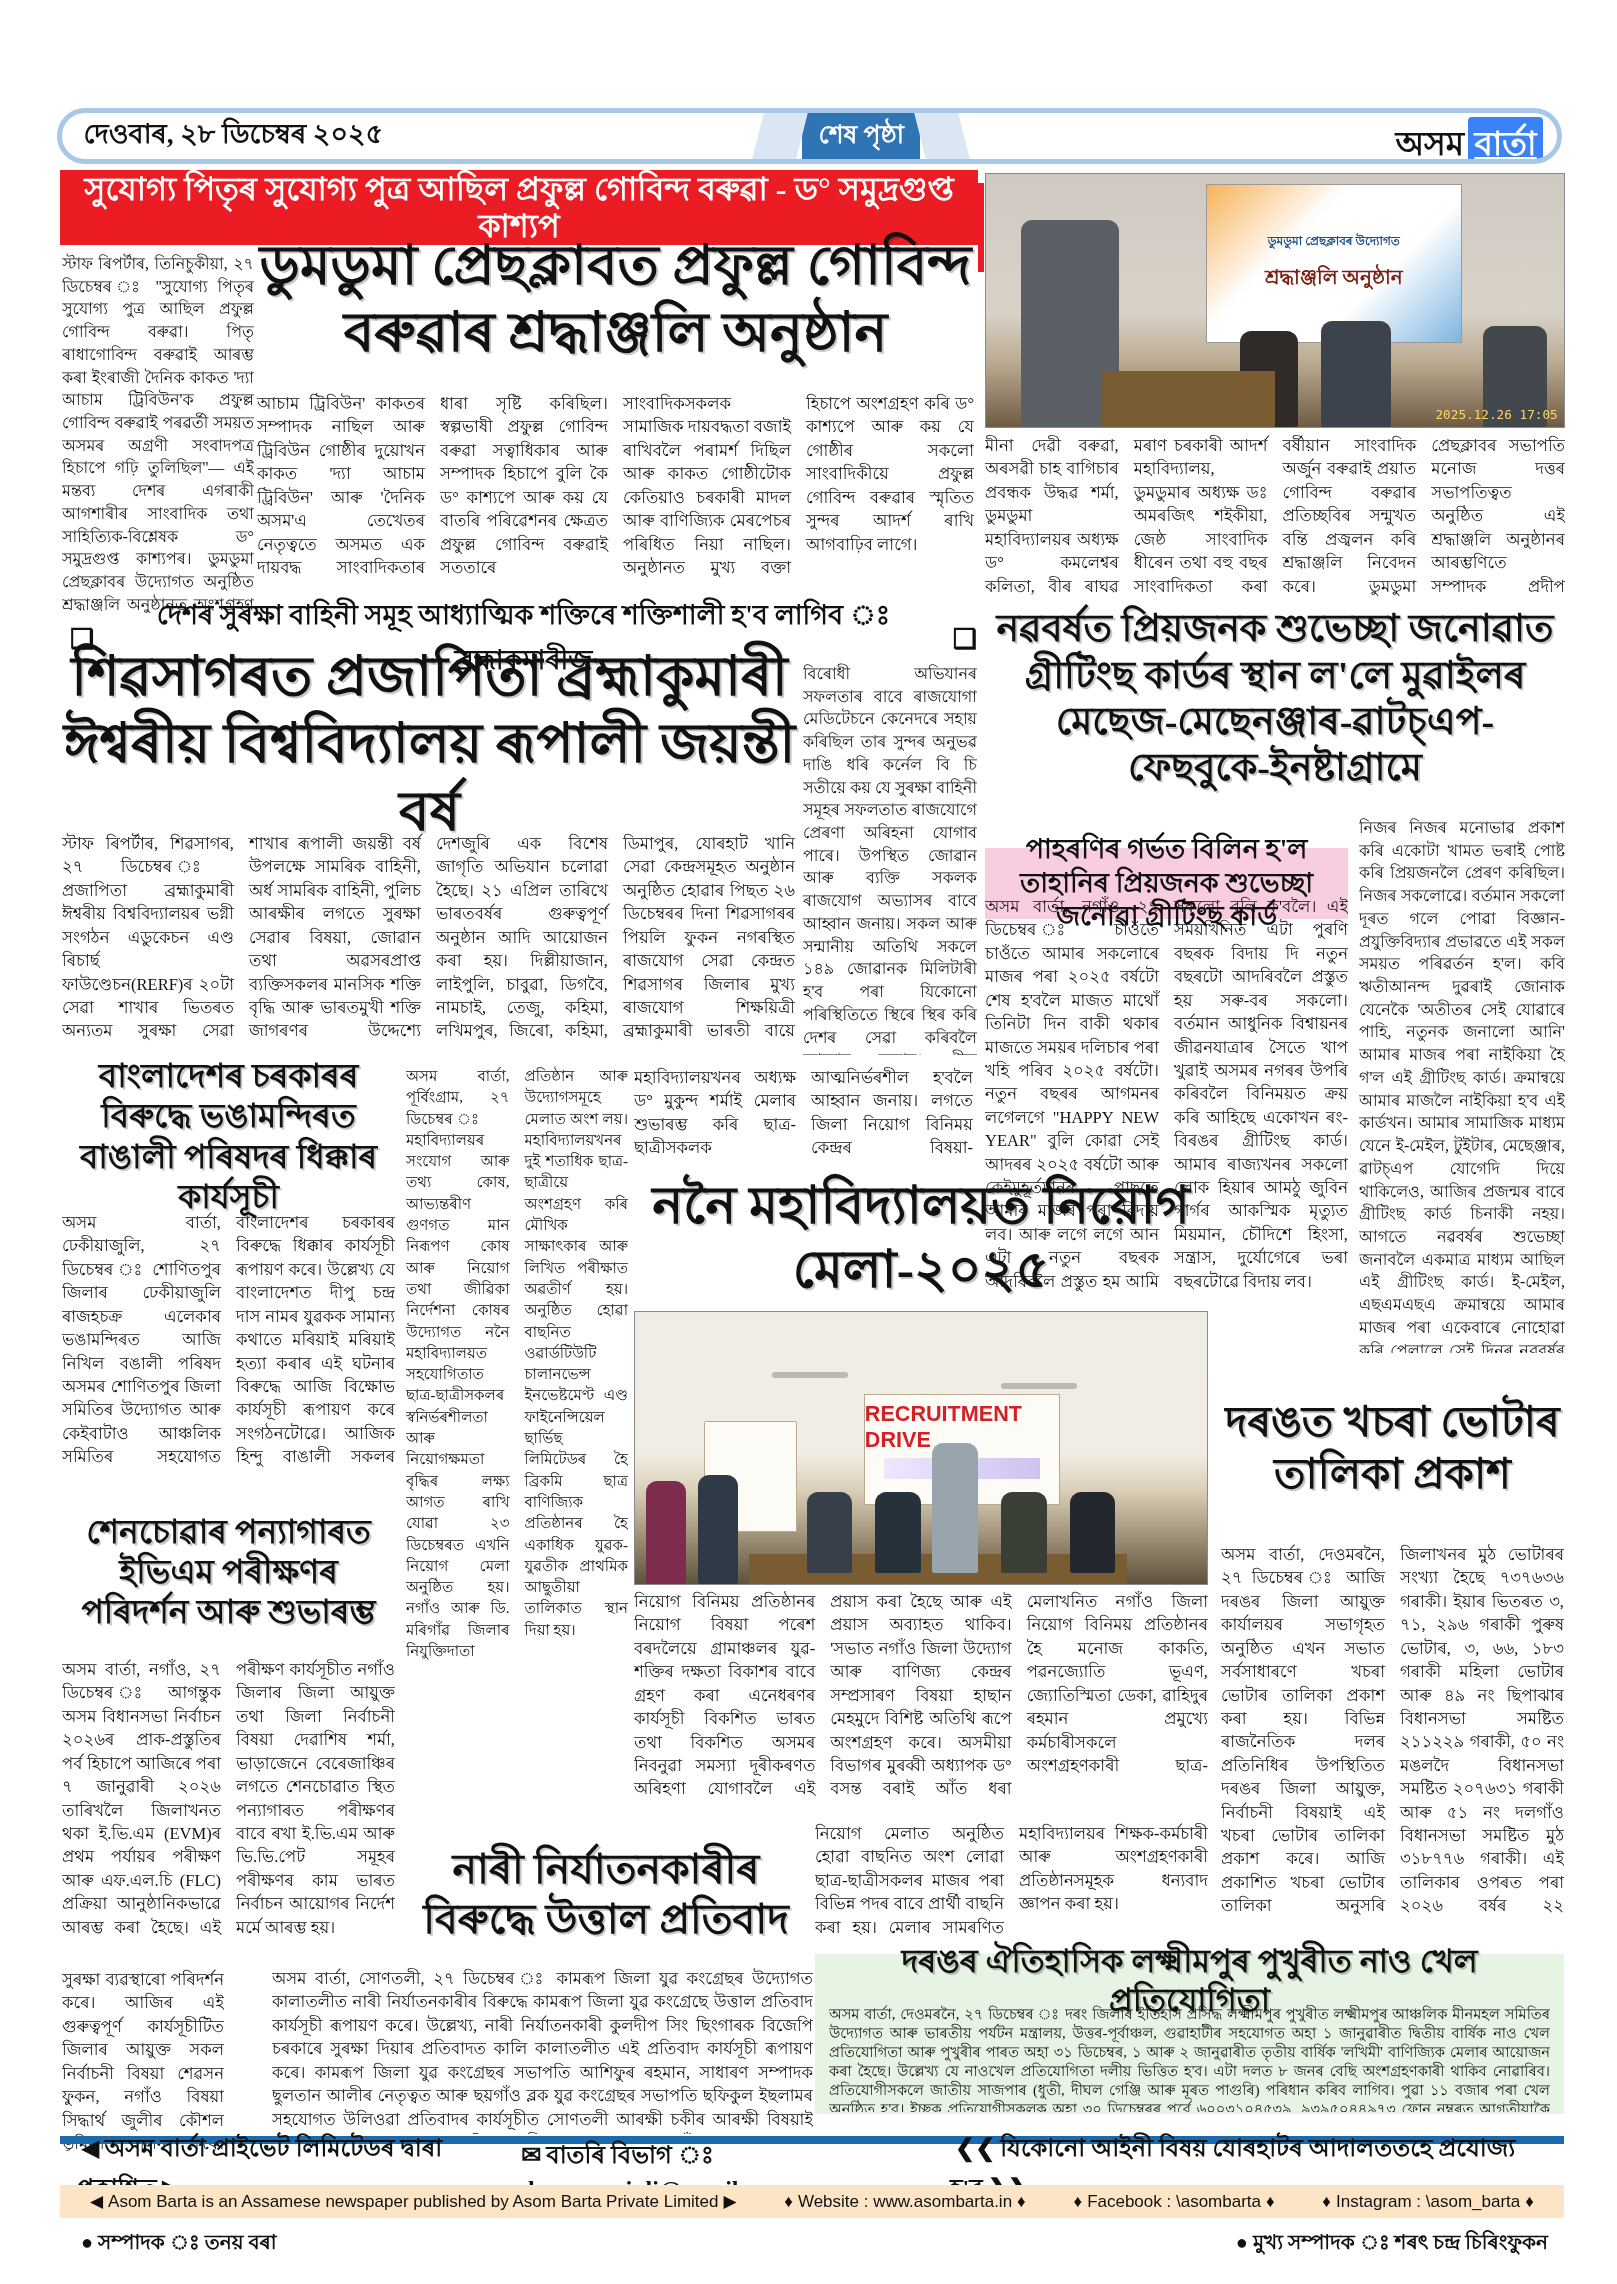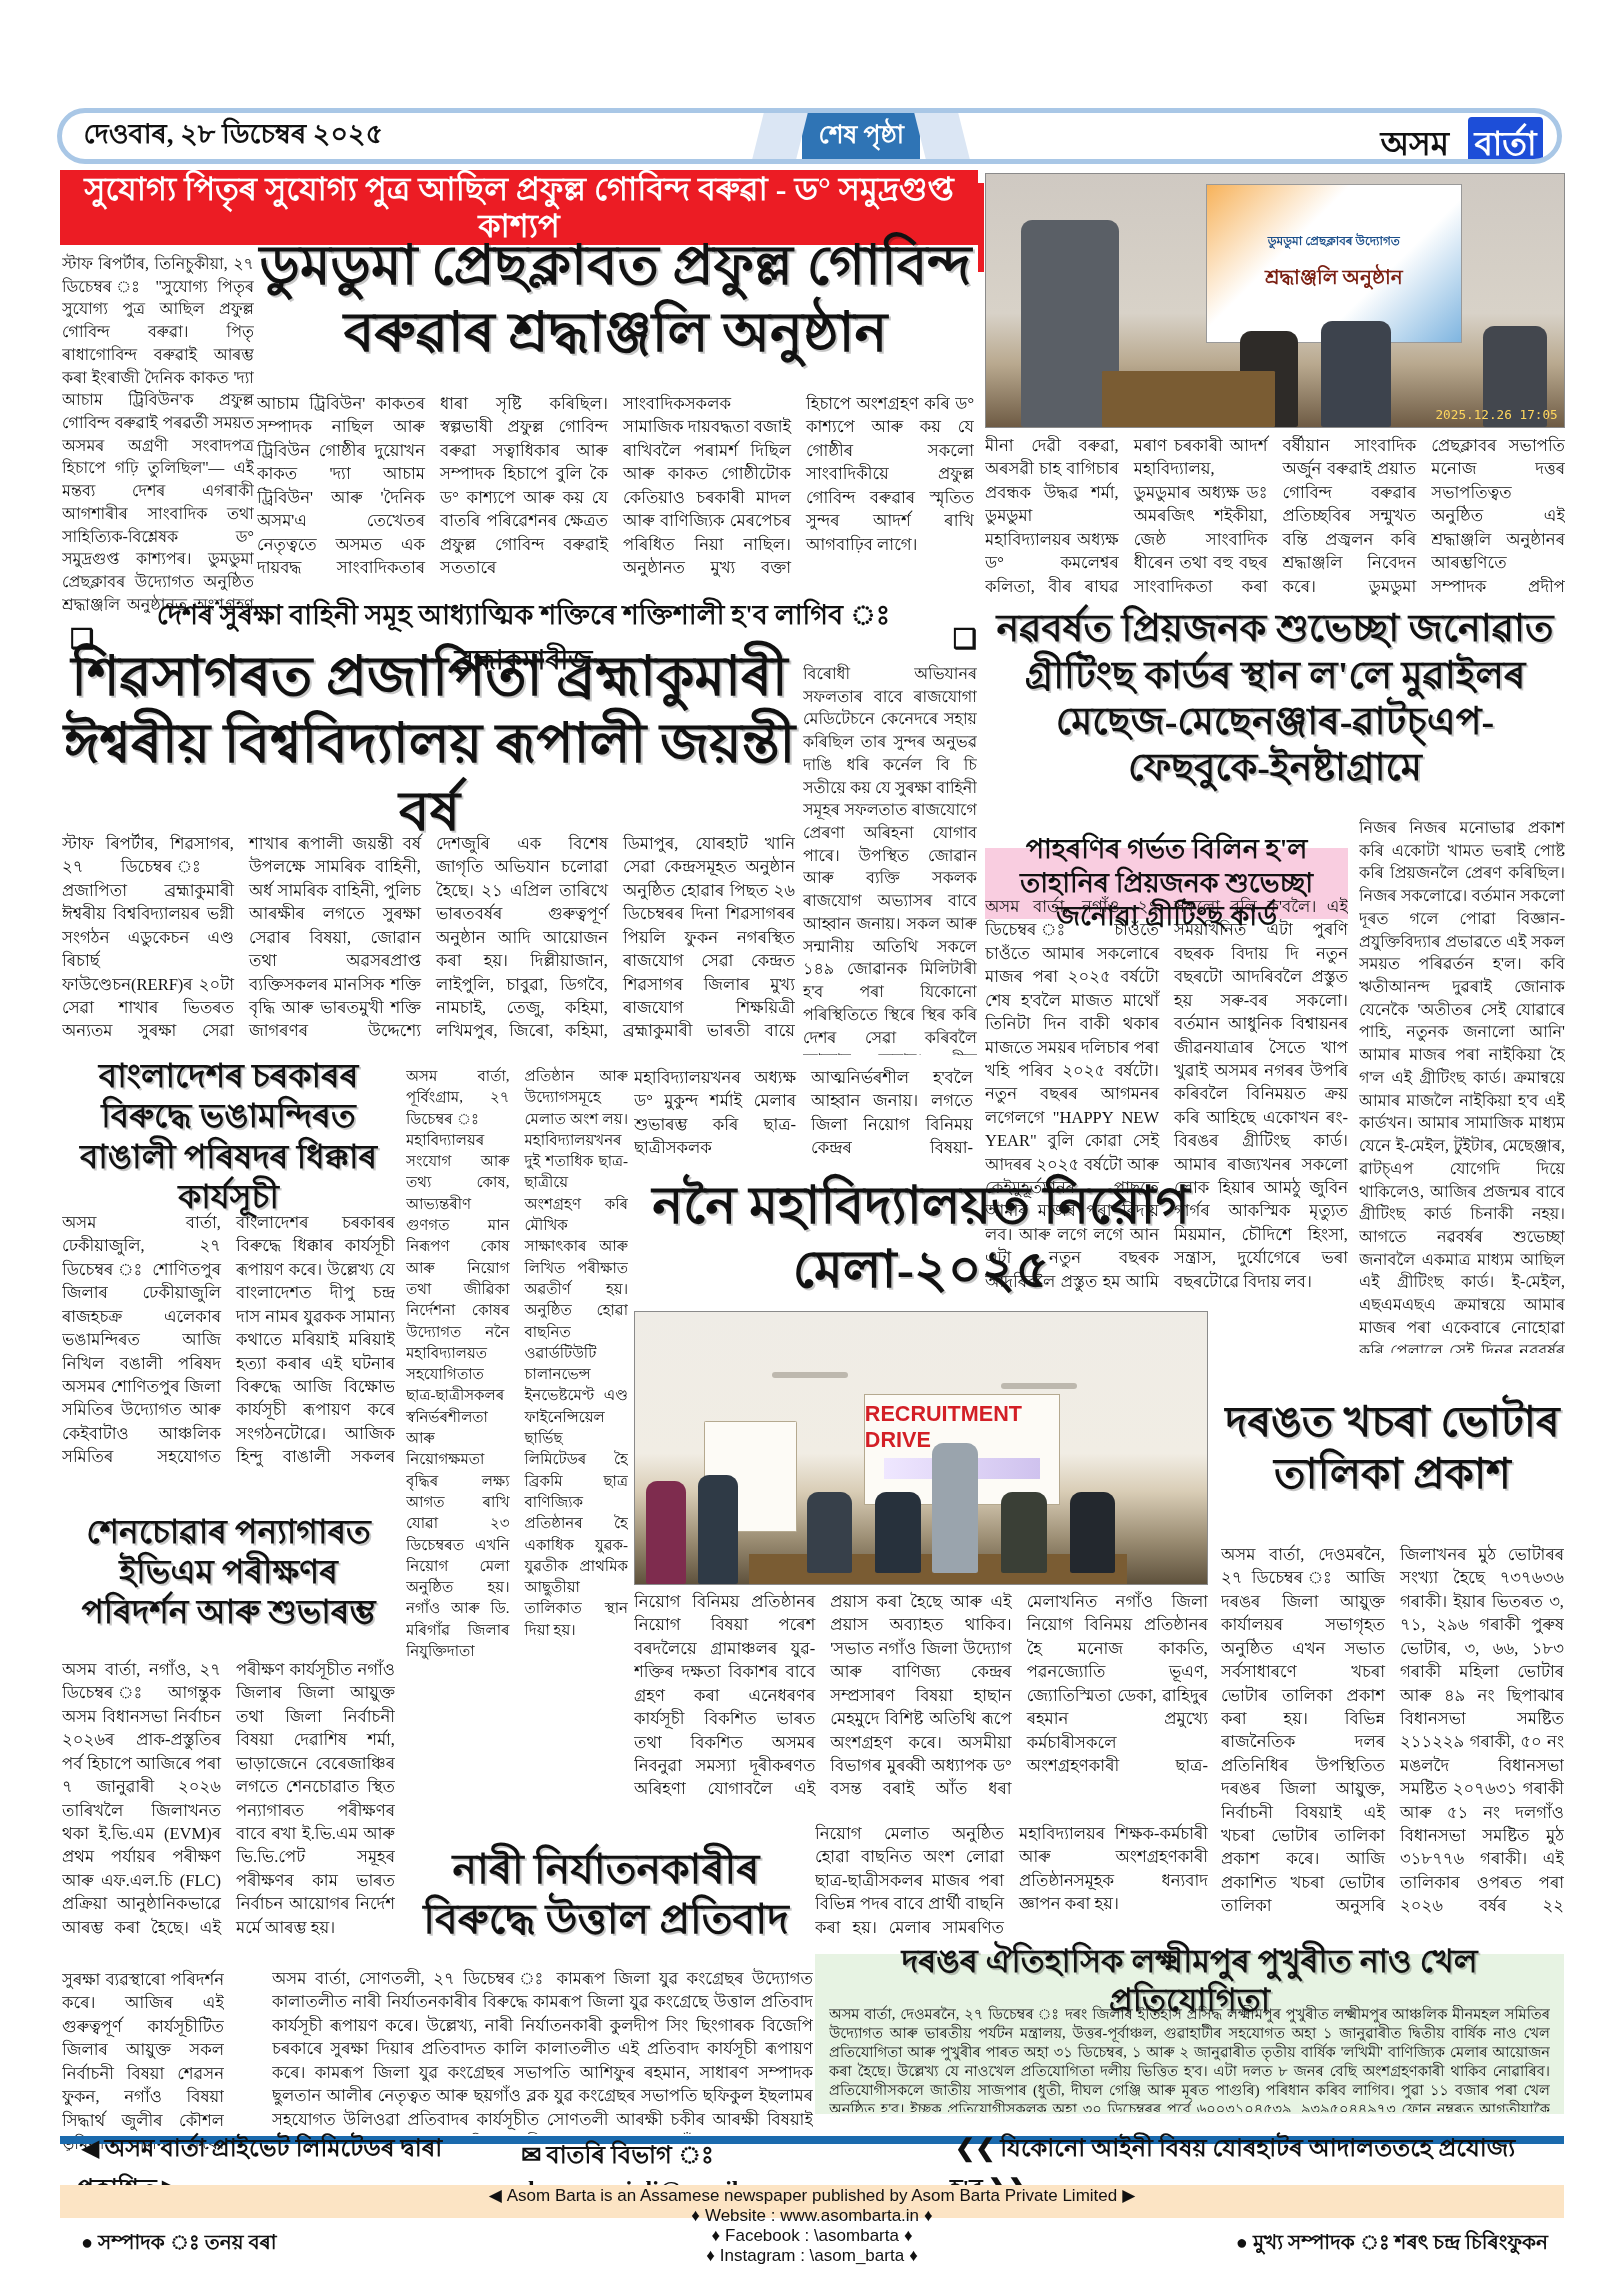--- a/index.html
+++ b/index.html
@@ -9,21 +9,21 @@
   
   .masthead{border:5.7px solid #a9c7e6;border-radius:29px;background:#ffffff;
             display:flex;align-items:flex-start;overflow:hidden;}
   .mh-date{font-weight:bold;font-size:27px;padding-left:21.6px;white-space:nowrap;}
   .mh-mid{position:absolute;left:696px;top:0;height:100%;display:flex;align-items:center;}
   .mh-skew{width:44px;height:100%;background:#dbe6f4;transform:skewX(-14deg);}
   .mh-page{background:#2f74b5;color:#fff;font-weight:bold;font-size:25px;
            height:100%;display:flex;align-items:center;padding:0 16.5px;}
   .mh-skew2{width:44px;height:100%;background:#dbe6f4;transform:skewX(14deg);}
   .mh-brand{position:absolute;right:14px;top:3.8px;display:flex;align-items:center;font-weight:bold;font-size:33px;}
-  .mh-brand .red{background:#1d4ed8;color:#fff;padding:1.3px 6.3px;margin-left:19px;border-radius:3.8px;}
+  .mh-brand .red{background:#3b82f6;color:#fff;padding:1.3px 6.3px;margin-left:4px;border-radius:3.8px;text-decoration:underline;}
   
   .kicker-red{background:#ec1c24;color:#fff;font-weight:bold;font-size:32px;
               display:flex;align-items:center;justify-content:center;text-align:center;line-height:1.15;padding:3.8px 12.7px;}
   .headline{font-weight:bold;text-align:center;line-height:1.22;
             text-shadow:1.9px 1.9px 0 rgba(0,0,0,.22);display:flex;align-items:center;justify-content:center;}
   .kicker-plain{font-weight:bold;text-align:center;font-size:27px;display:flex;align-items:center;justify-content:center;gap:11.4px;}
   .body-text{font-size:16.5px;line-height:1.42;text-align:justify;overflow:hidden;
              column-gap:15px;word-break:break-word;}
   .pinkbox{background:#f9cde0;font-weight:bold;font-size:27px;text-align:center;
            display:flex;align-items:center;justify-content:center;line-height:1.25;padding:3.8px 7.6px;}
@@ -43,21 +43,21 @@
   .banner2{position:absolute;left:40%;top:30%;width:34%;height:38%;background:#fdfbf6;border:1.3px solid #b5a98f;
            display:flex;flex-direction:column;align-items:center;justify-content:flex-start;padding-top:6.3px;}
   .banner2 .r1{color:#d31f26;font-weight:bold;font-size:21.6px;font-family:"Liberation Sans",sans-serif;}
   .banner2 .r2{color:#5a4a9a;font-size:9px;margin-top:5px;width:80%;height:21.6px;background:linear-gradient(90deg,#efe7ff,#cfc2ee);}
   .table2{position:absolute;left:20%;bottom:0;width:66%;height:11%;background:#7a5c33;}
   .fan{position:absolute;width:76px;height:6.3px;background:#bdb8ae;border-radius:3.2px;}
   
   .blue-rule{background:#1b6aad;}
   .f-row{display:flex;align-items:center;justify-content:space-between;font-weight:bold;font-size:24px;}
   .f-band{background:#fce4c4;display:flex;align-items:center;justify-content:space-between;
-          font-family:"Liberation Sans","DejaVu Sans",sans-serif;font-size:17px;padding:0 25px;flex-direction:column;}
+          font-family:"Liberation Sans","DejaVu Sans",sans-serif;font-size:17px;padding:0 25px;}
   .f-ed{display:flex;justify-content:space-between;font-weight:bold;font-size:20px;}
   .icn{margin:0 5px;}
 </style>
 </head>
 <body>
 
 <div class="sheet">
 
   <div class="abs masthead" style="left:57px;top:108px;width:1505px;height:56px;">
     <div class="mh-date">দেওবাৰ, ২৮ ডিচেম্বৰ ২০২৫</div>

